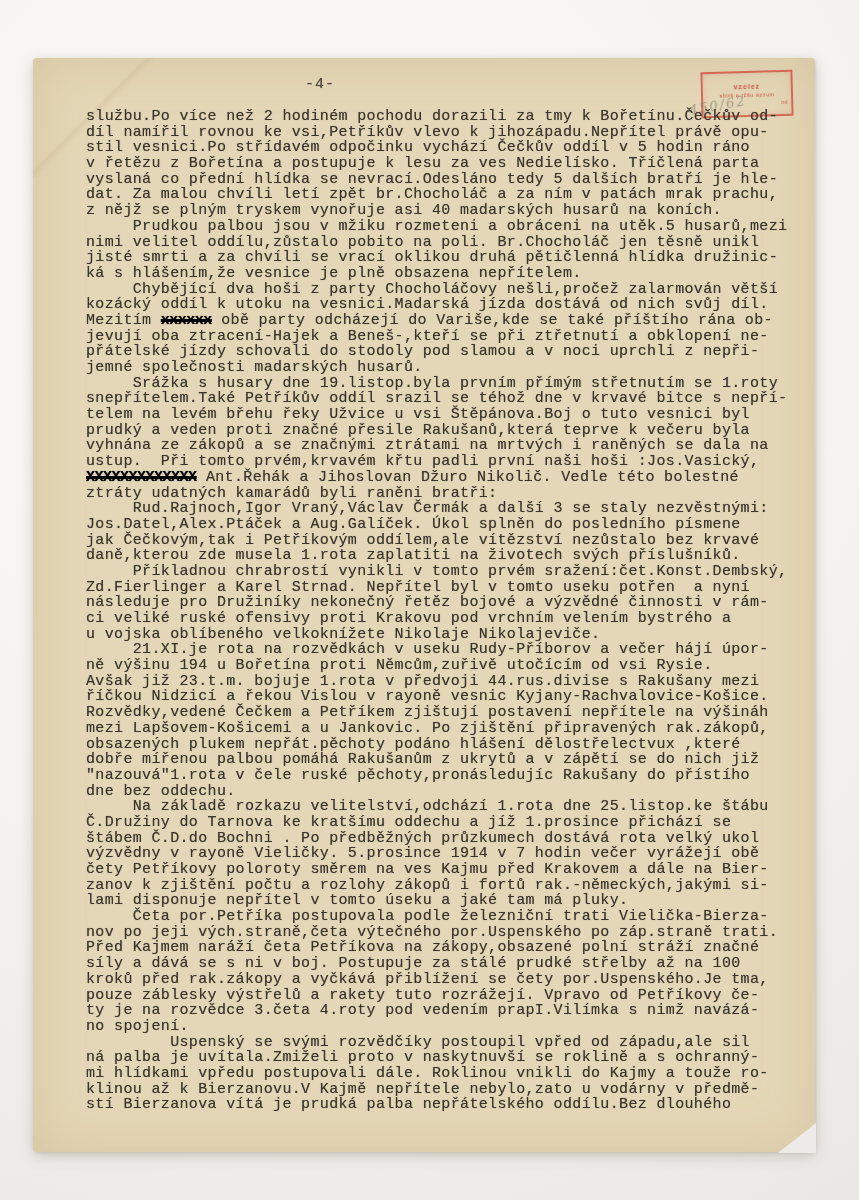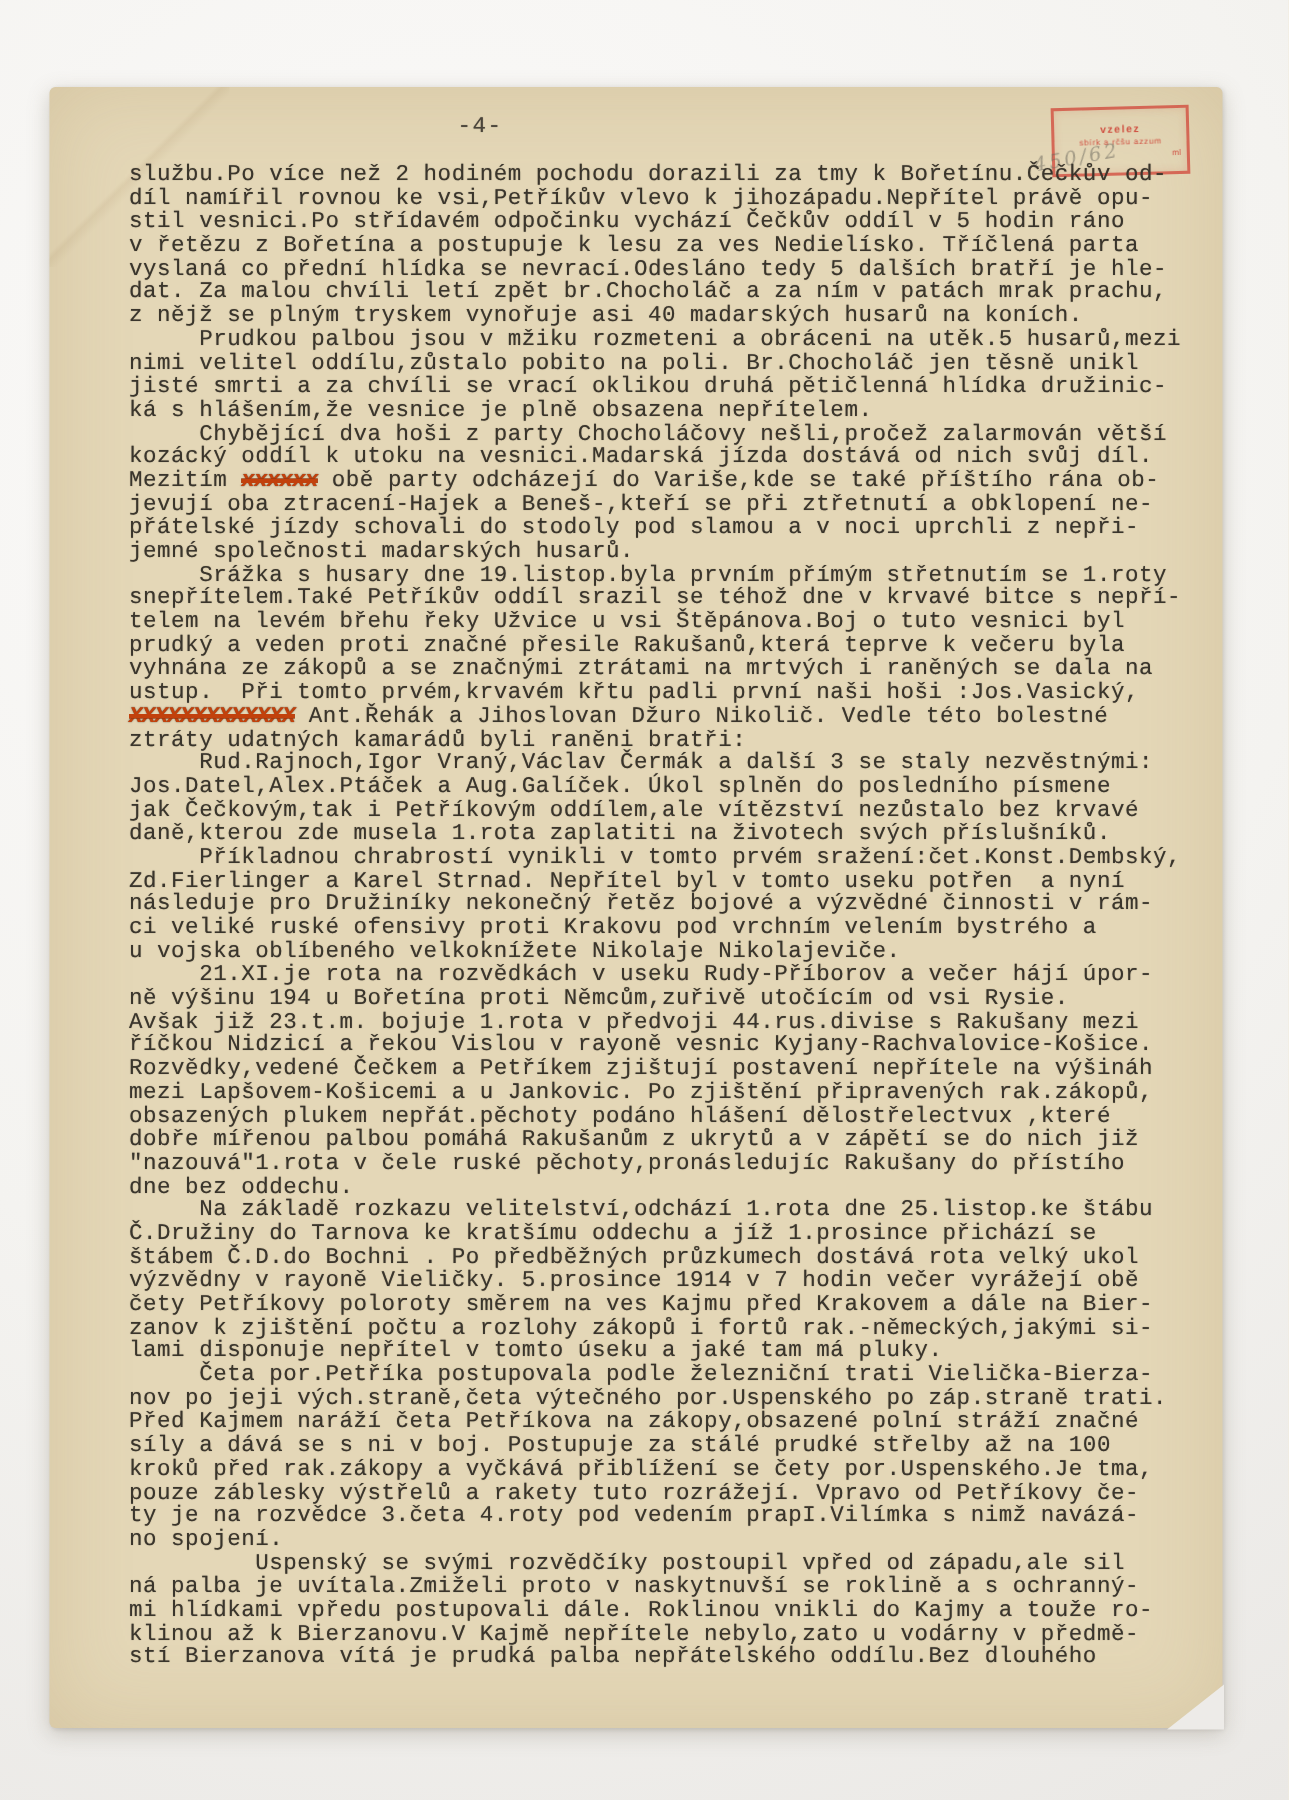--- a/index.html
+++ b/index.html
@@ -38,23 +38,22 @@
   .doc-text{
     position:absolute;left:53px;top:51px;right:12px;
     font-size:15px;line-height:15.7px;letter-spacing:0.35px;
     color:#3a352c;white-space:pre;
     text-shadow:0 0 0.7px rgba(58,52,42,0.55);
   }
   .doc-text .line{height:15.7px;}
   .strike{
     text-decoration:line-through;
     text-decoration-thickness:2.5px;
-    color:#c2410c;font-weight:bold;letter-spacing:-0.5px;
+    color:#000000;font-weight:bold;letter-spacing:-0.5px;
     text-shadow:0 0 1px rgba(40,35,28,0.8);
-    font-style:italic;
   }
   .stamp{
     position:absolute;left:668px;top:13px;width:88px;height:42px;
     border:2px solid rgba(208,62,50,0.72);
     transform:rotate(-1.5deg);
     display:flex;flex-direction:column;align-items:center;justify-content:center;
     gap:2px;
     box-shadow:inset 0 0 6px rgba(210,70,55,0.15);
   }
   .stamp-line{

